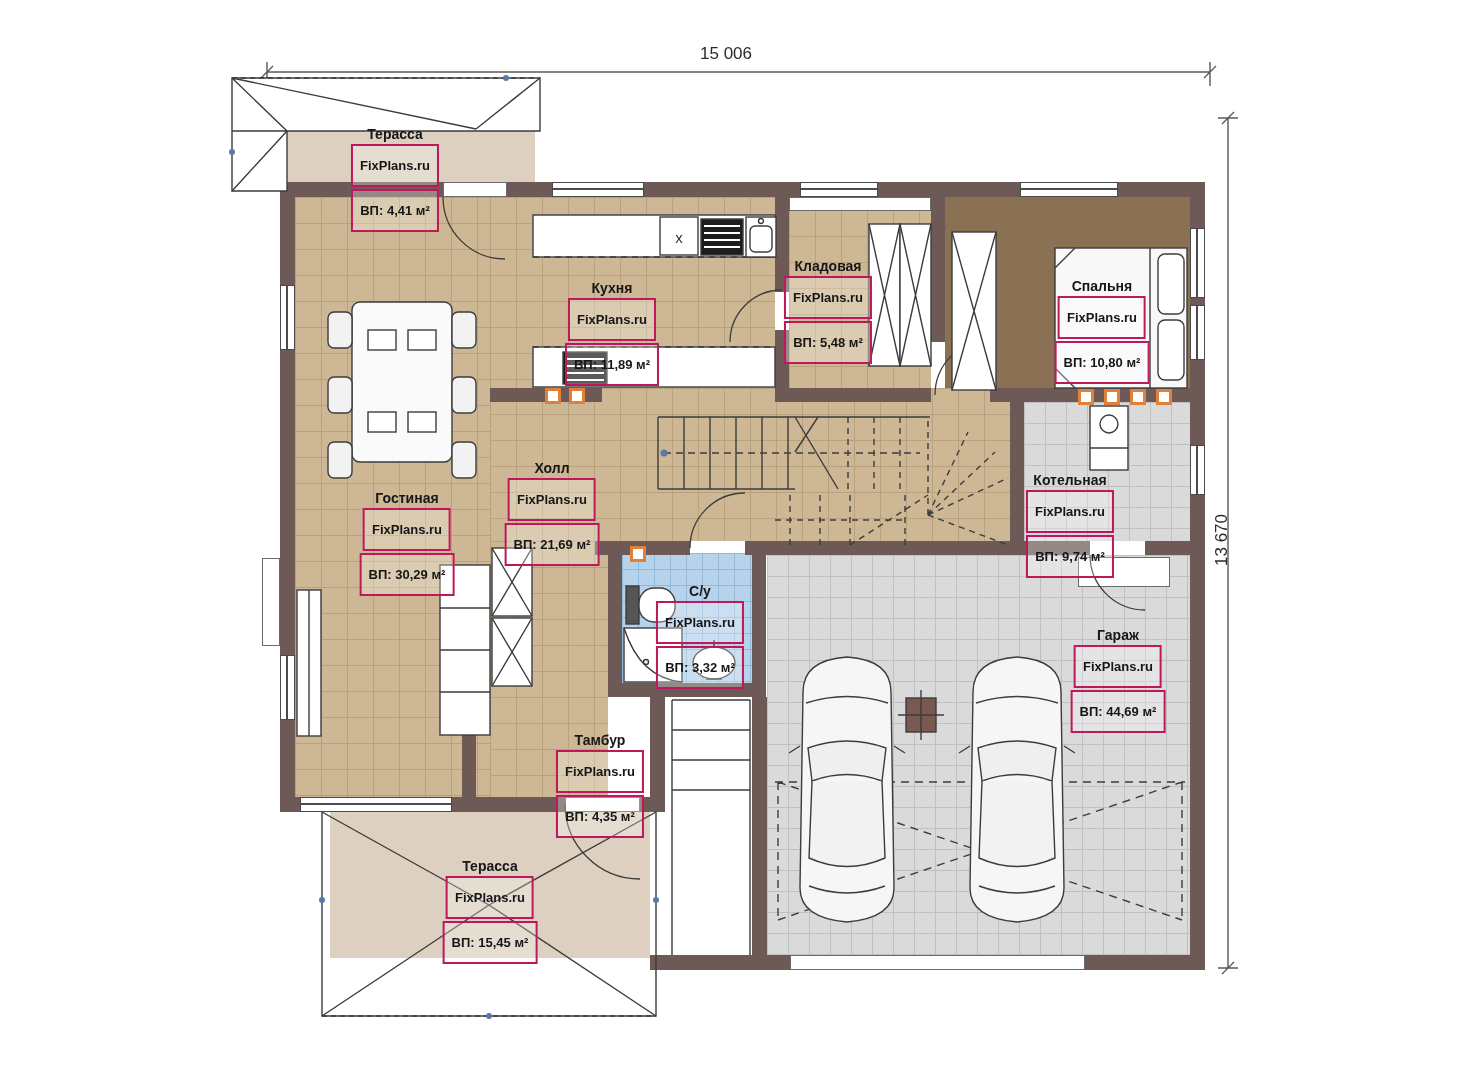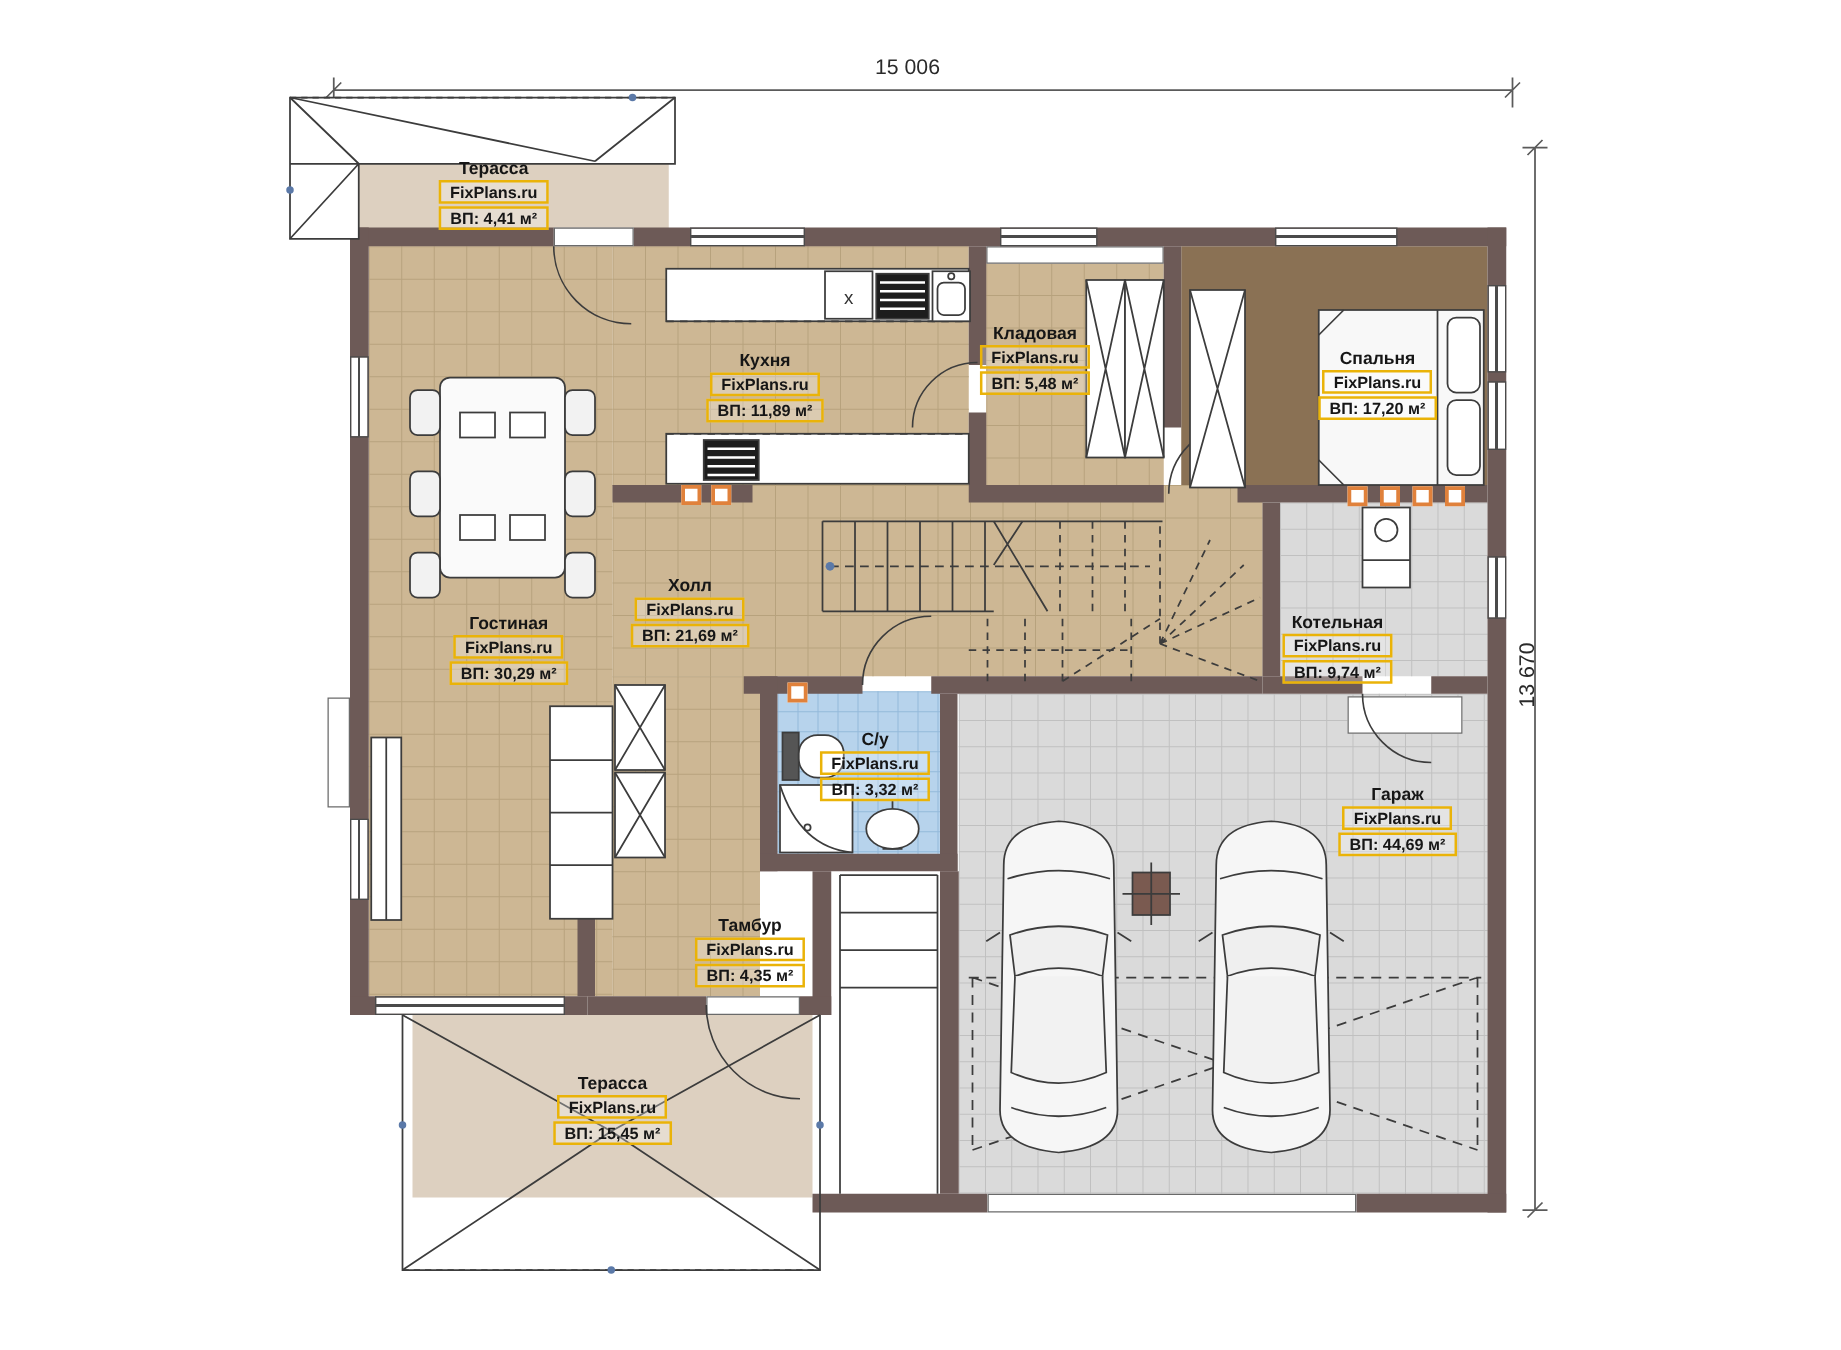--- a/index.html
+++ b/index.html
@@ -27,22 +27,22 @@
   .win-h{background:linear-gradient(to bottom,#fff 40%,#4a4a4a 40%,#4a4a4a 56%,#fff 56%);
          border:1px solid #4a4a4a;box-sizing:border-box;}
   .win-v{background:linear-gradient(to right,#fff 40%,#4a4a4a 40%,#4a4a4a 56%,#fff 56%);
          border:1px solid #4a4a4a;box-sizing:border-box;}
   .opening{background:#fff;border:1px solid #6a6a6a;box-sizing:border-box;}
   
   .rad{width:16px;height:16px;background:#fff;border:3px solid #e0813b;box-sizing:border-box;}
   
   .room-label{position:absolute;transform:translateX(-50%);text-align:center;z-index:30;}
   .rl-name{font-size:14px;font-weight:bold;white-space:nowrap;margin-bottom:2px;color:#161616;}
-  .rl-box{display:block;margin:2px auto 0;border:2px solid #eab308;background:rgba(255,255,255,0.28);
-          font-size:13px;font-weight:bold;padding:0 7px;white-space:nowrap;width:max-content;color:#161616;}
+  .rl-box{display:block;margin:2px auto 0;border:2px solid #be185d;background:rgba(255,255,255,0.28);
+          font-size:13px;font-weight:bold;padding:12px 7px;white-space:nowrap;width:max-content;color:#161616;}
   
   .dim{position:absolute;font-size:17px;color:#2a2a2a;z-index:25;}
   .dim-top{left:700px;top:44px;}
   .dim-right{left:1196px;top:530px;transform:rotate(-90deg);transform-origin:center;}
   svg.lines{position:absolute;left:0;top:0;z-index:20;pointer-events:none;}
   .lvl1{z-index:1}.lvl2{z-index:5}.lvl3{z-index:8}.lvl4{z-index:12}
 </style>
 </head>
 <body>
 
@@ -295,36 +295,36 @@
 
   <div class="room-label" style="left:828px;top:258px;">
     <div class="rl-name">Кладовая</div>
     <div class="rl-box">FixPlans.ru</div>
     <div class="rl-box">ВП: 5,48 м²</div>
   </div>
 
   <div class="room-label" style="left:1102px;top:278px;">
     <div class="rl-name">Спальня</div>
     <div class="rl-box">FixPlans.ru</div>
-    <div class="rl-box">ВП: 17,20 м²</div>
+    <div class="rl-box">ВП: 10,80 м²</div>
   </div>
 
   <div class="room-label" style="left:552px;top:460px;">
     <div class="rl-name">Холл</div>
     <div class="rl-box">FixPlans.ru</div>
     <div class="rl-box">ВП: 21,69 м²</div>
   </div>
 
   <div class="room-label" style="left:407px;top:490px;">
     <div class="rl-name">Гостиная</div>
     <div class="rl-box">FixPlans.ru</div>
     <div class="rl-box">ВП: 30,29 м²</div>
   </div>
 
-  <div class="room-label" style="left:1070px;top:472px;margin-top:17px;">
+  <div class="room-label" style="left:1070px;top:472px;">
     <div class="rl-name">Котельная</div>
     <div class="rl-box">FixPlans.ru</div>
     <div class="rl-box">ВП: 9,74 м²</div>
   </div>
 
   <div class="room-label" style="left:700px;top:583px;">
     <div class="rl-name">С/у</div>
     <div class="rl-box">FixPlans.ru</div>
     <div class="rl-box">ВП: 3,32 м²</div>
   </div>

